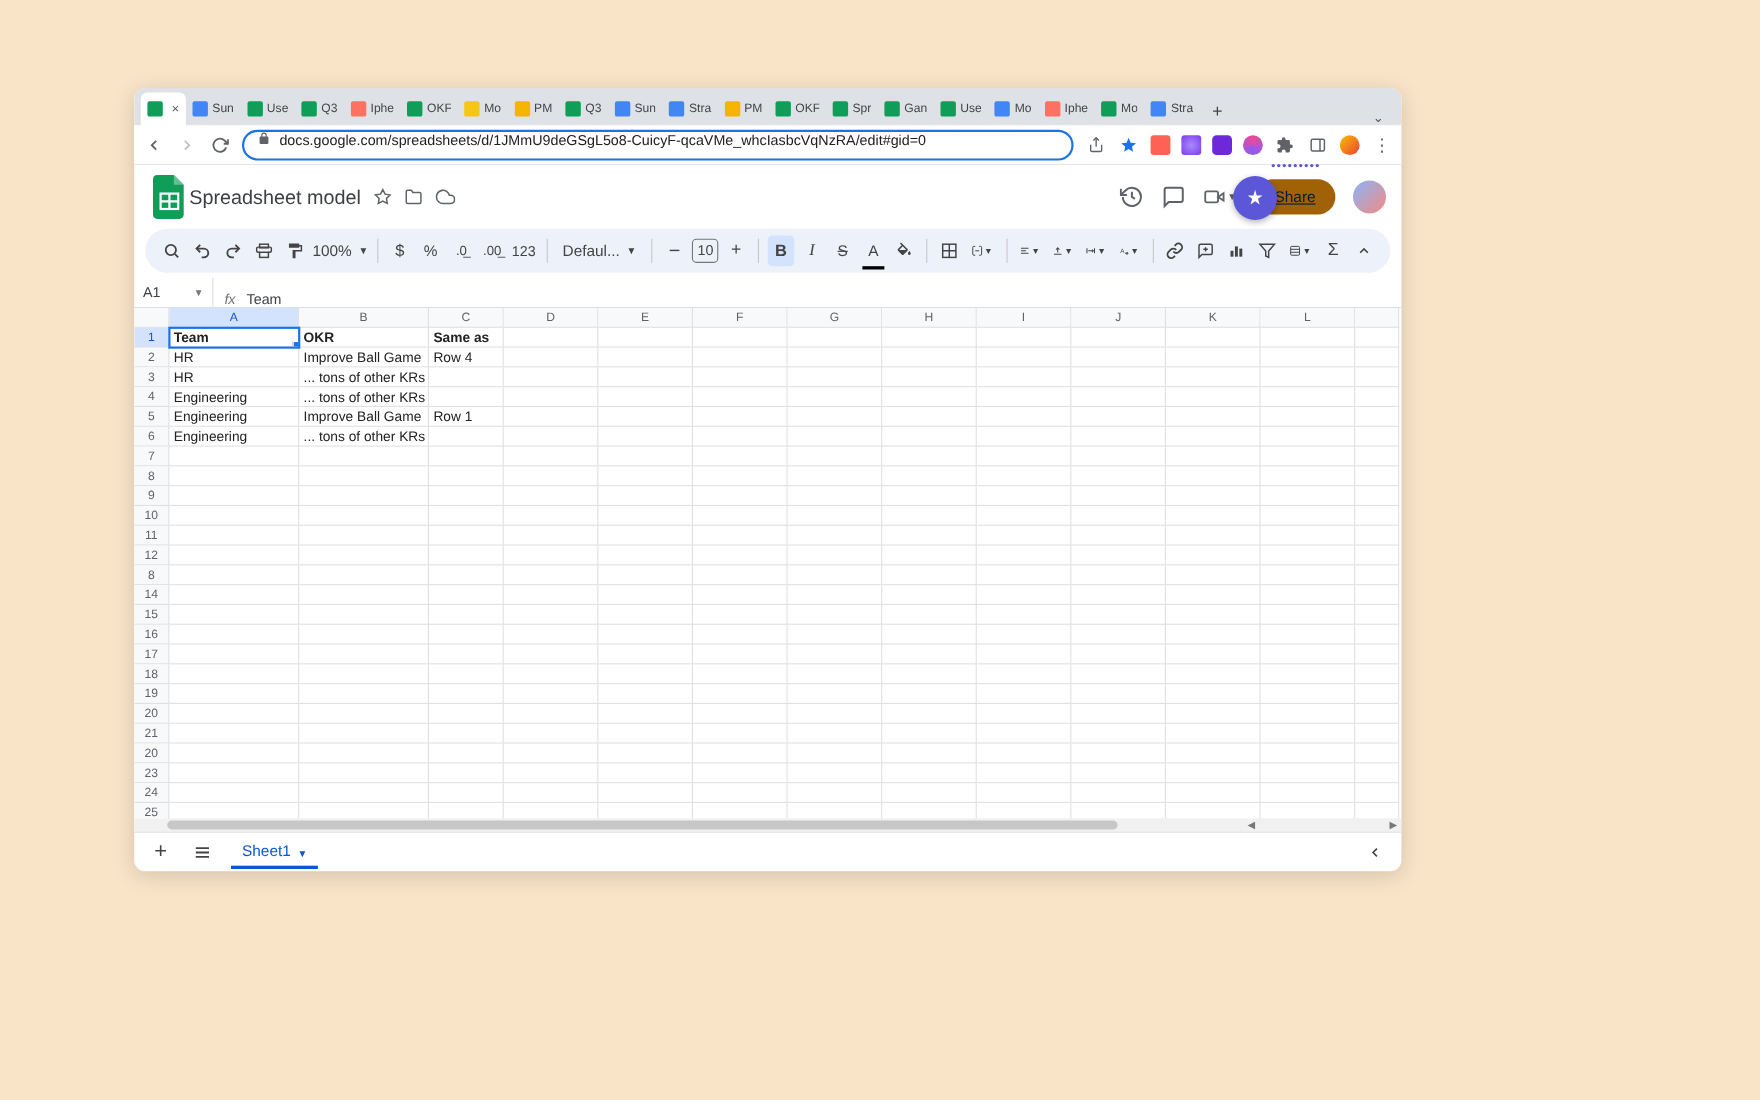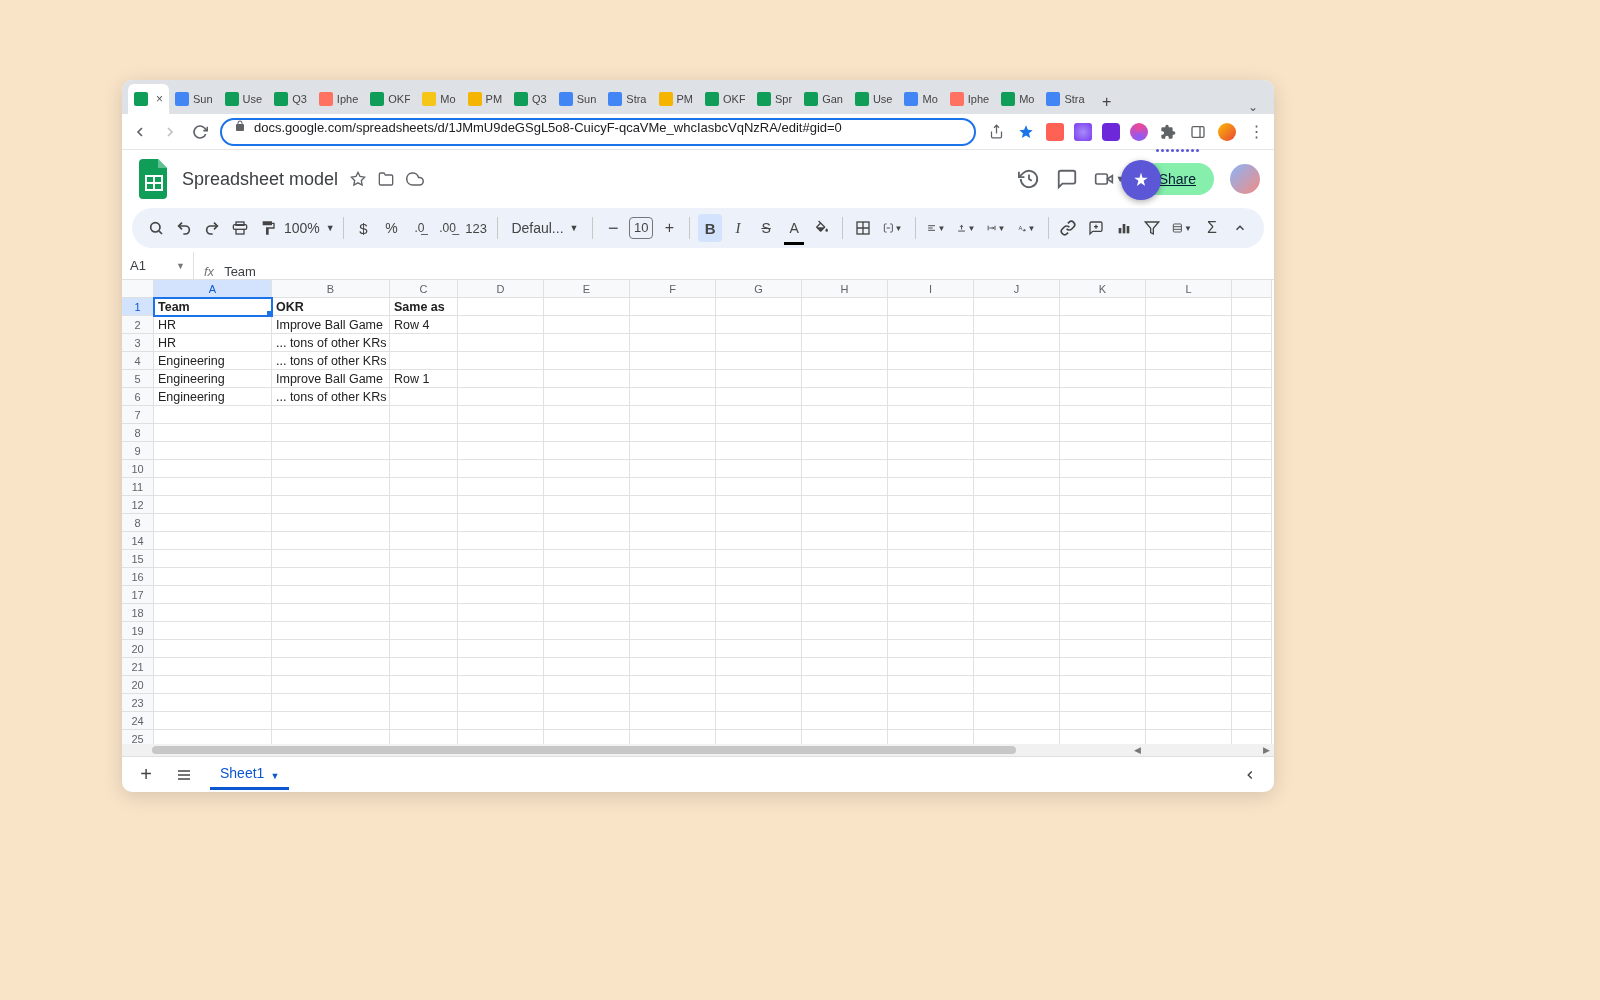--- a/index.html
+++ b/index.html
@@ -23,30 +23,30 @@
 
 .addr { height: 36px; background: #fff; display: flex; align-items: center; padding: 0 8px; gap: 10px; border-bottom: 1px solid #e5e5e5; }
 .navbtn { width: 20px; height: 20px; display: flex; align-items: center; justify-content: center; color: #5f6368; cursor: pointer; }
 .navbtn.dis { opacity: .4; cursor: default; }
 .omni { flex: 1; height: 28px; border: 2px solid #1a73e8; border-radius: 14px; display: flex; align-items: flex-start; padding: 0 12px; gap: 8px; font-size: 13px; color: #202124; }
 .omni .lock { font-size: 11px; color: #5f6368; }
 .addr .rico { width: 18px; height: 18px; cursor: pointer; border-radius:3px; }
 
 
 .dhdr { padding: 6px 14px 0; }
-.dtop { display: flex; align-items: center; gap: 10px; }
+.dtop { display: flex; align-items: center; }
 .slogo { width: 36px; height: 46px; display:flex; align-items:center; justify-content:center;}
 .titleblk { display:flex; flex-direction:column; gap:2px;}
 .titler { display:flex; align-items:center; gap:12px;}
 .dtitle { font-size: 18px; color: #3c4043; }
 .ticon { color:#5f6368; font-size:14px; cursor:pointer;}
 .menus { display:flex; gap:2px; font-size:14px; color:#3c4043; }
 .menus span { padding: 2px 7px; cursor:pointer; border-radius:4px;}
 .ract { margin-left:auto; display:flex; align-items:center; gap:16px; color:#444;}
-.share { background:#86efac; padding:8px 18px; border-radius:20px; font-size:14px; cursor:pointer; display:flex; align-items:flex-end; gap:6px; color:#001d35;text-decoration:underline;}
+.share { background:#a16207; padding:8px 18px; border-radius:20px; font-size:14px; cursor:pointer; display:flex; align-items:flex-end; gap:6px; color:#001d35;text-decoration:underline;}
 .fab { position:relative; width:40px; height:40px; border-radius:50%; background:#5b57d6; display:flex; align-items:center; justify-content:center; color:#fff; font-size:18px; margin-left:-10px; box-shadow:0 2px 6px rgba(0,0,0,.3);}
 .fabdots{ position:absolute; top:-14px; left:0; right:0; display:flex; justify-content:center; gap:2px;}
 .fabdots i{width:3px;height:3px;border-radius:50%;background:#5b57d6;}
 .avatar { width:30px; height:30px; border-radius:50%; background:linear-gradient(135deg,#8ab4f8,#f28b82); cursor:pointer;}
 
 
 .tbar { margin: 6px 10px 0; background:#edf2fa; border-radius: 22px; height:40px; display:flex; align-items:center; padding:0 12px; gap:4px; color:#444; font-size:14px;}
 .tbtn { min-width:24px; height:28px; padding:0 4px; display:flex; align-items:center; justify-content:center; cursor:pointer; border-radius:4px;}
 .tbtn.sel { background:#d3e3fd; }
 .tsep { width:1px; height:22px; background:#c7c7c7; margin:0 4px;}

